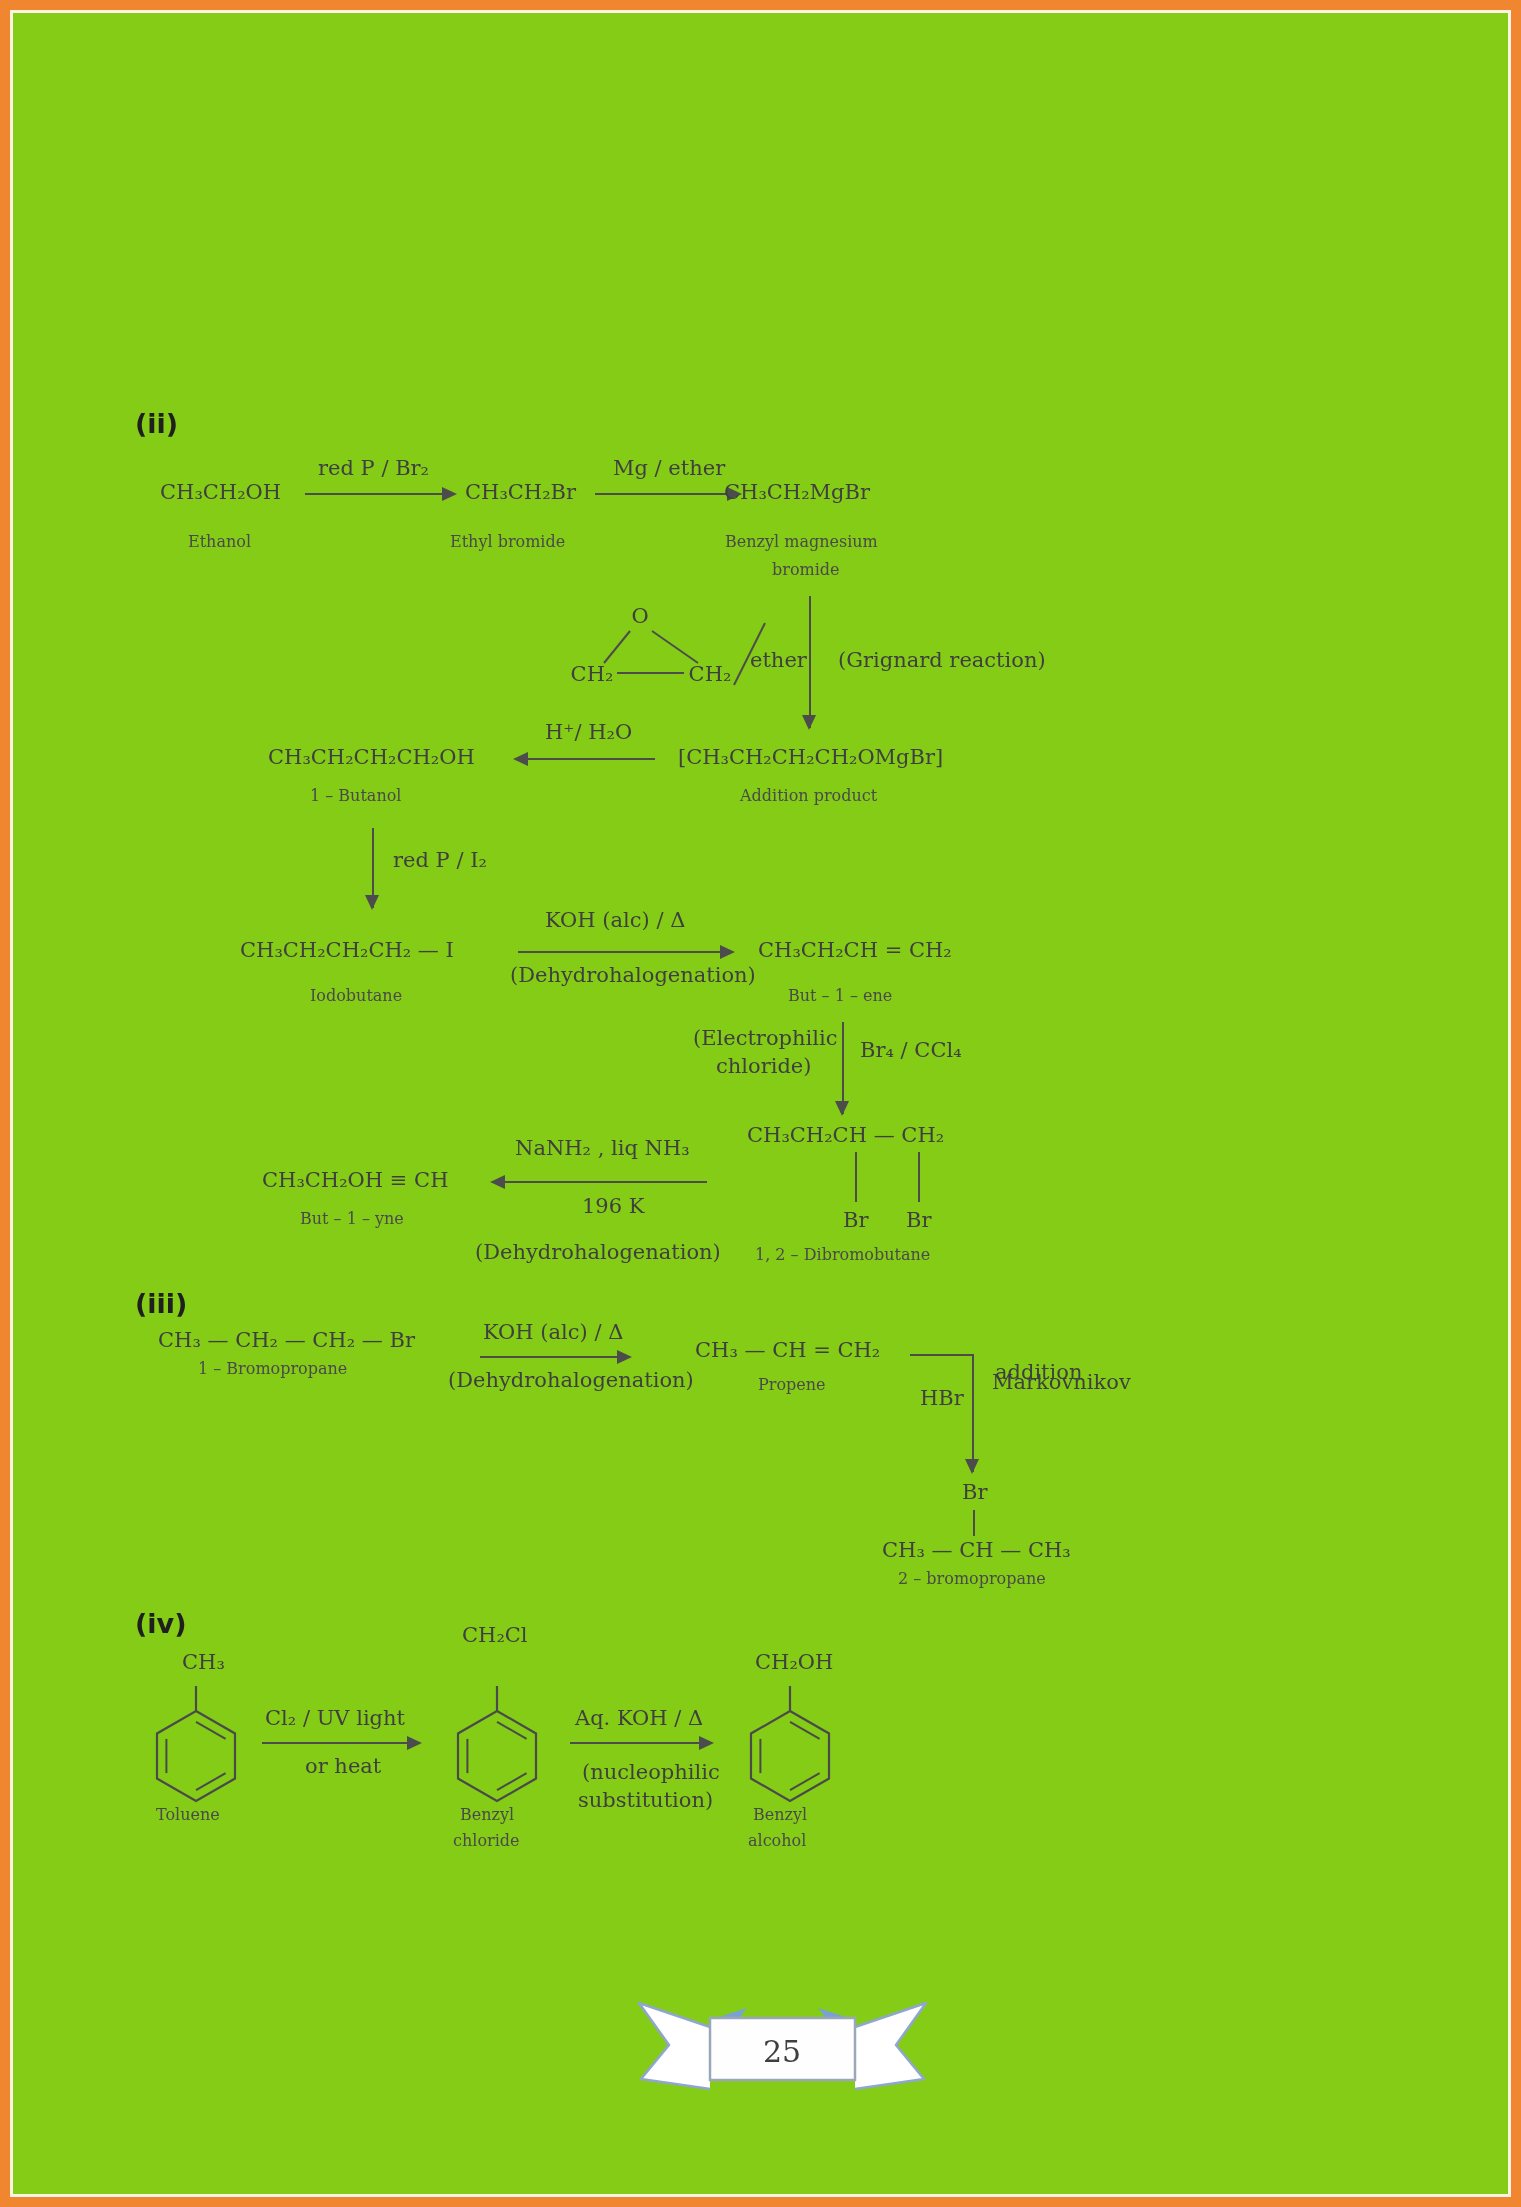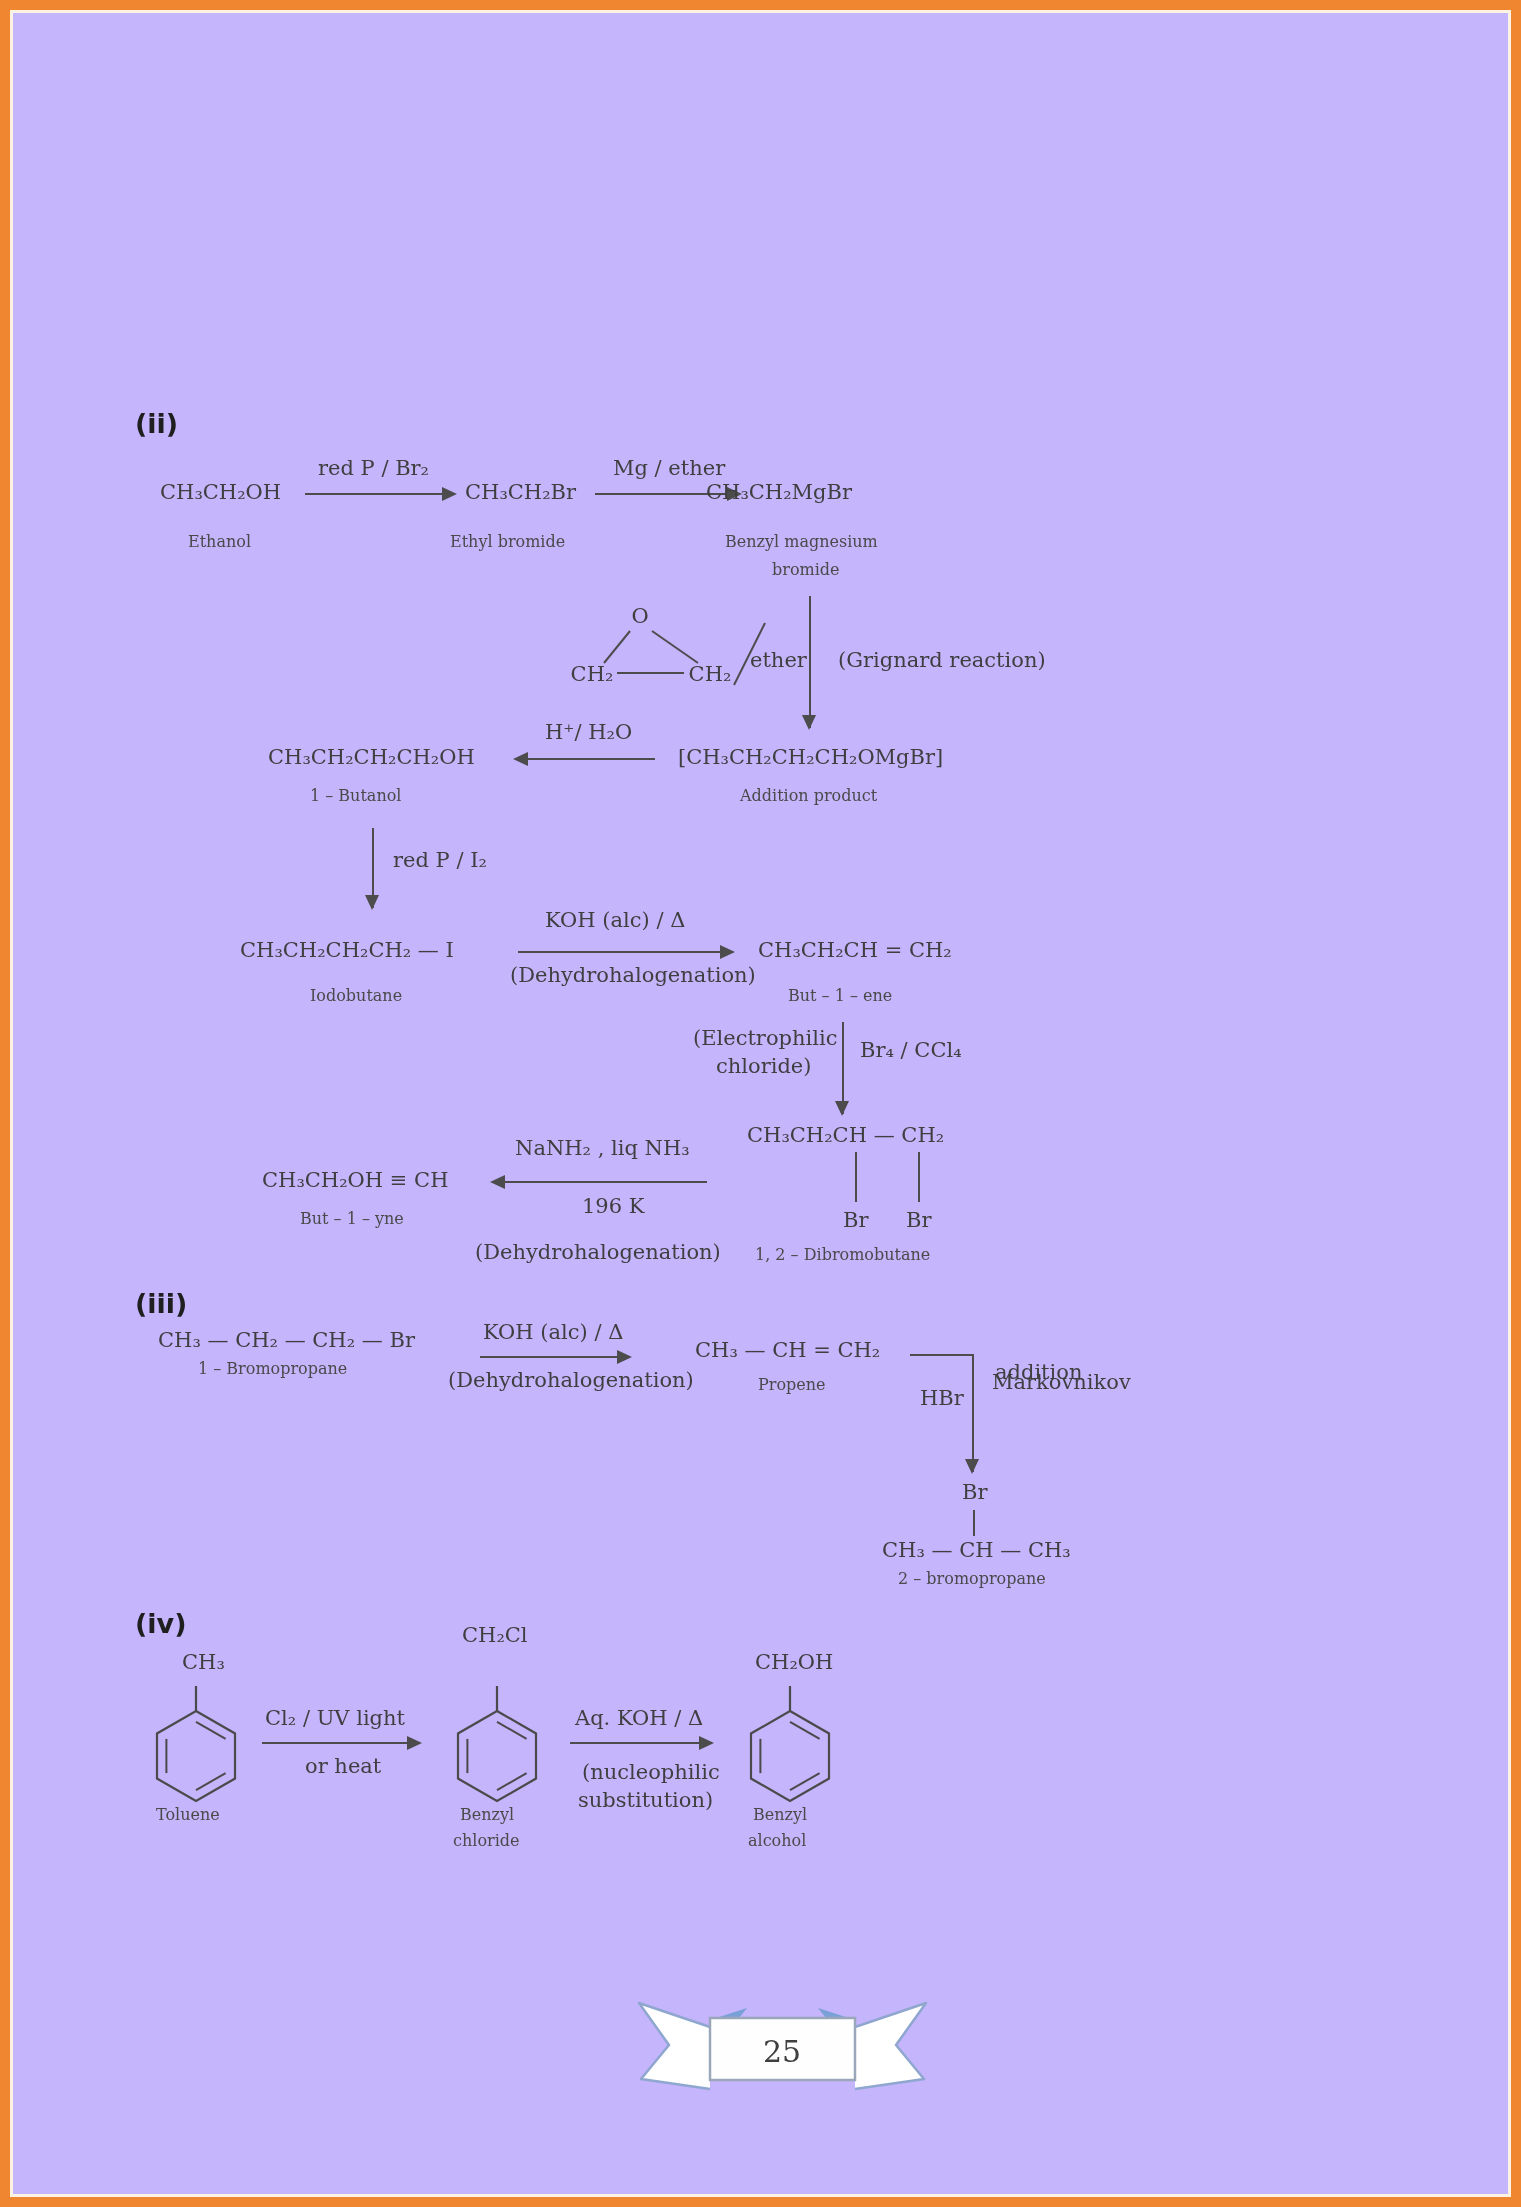--- a/index.html
+++ b/index.html
@@ -1,19 +1,19 @@
 <!DOCTYPE html>
 <html><head>
 <meta charset="utf-8">
 <style>
   html,body{margin:0;padding:0;background:#e8e8e8;}
   .page{
     position:relative;
     width:1521px;height:2207px;
-    background:#c4b5fd;
+    background:#84cc16;
     border:10px solid #f0862f;
     box-sizing:border-box;
     box-shadow:inset 0 0 0 3px #fdf3e3;
     overflow:hidden;
     font-family:"DejaVu Serif", serif;
   }
   .t{
     position:absolute;
     font-family:"DejaVu Serif", serif;
     font-size:21px;
@@ -59,21 +59,21 @@
 <div class="page">
 
   <div class="t sec" style="left:125px;top:398px">(ii)</div>
 
   <div class="t" style="left:150px;top:470px">CH₃CH₂OH</div>
   <div class="t small" style="left:308px;top:446px">red P / Br₂</div>
   <div class="ar" style="left:295px;top:483px;width:150px"></div>
   <div class="t" style="left:455px;top:470px">CH₃CH₂Br</div>
   <div class="t small" style="left:603px;top:446px">Mg / ether</div>
   <div class="ar" style="left:585px;top:483px;width:145px"></div>
-  <div class="t" style="left:696px;top:470px">CH₃CH₂MgBr</div>
+  <div class="t" style="left:714px;top:470px">CH₃CH₂MgBr</div>
   <div class="t name" style="left:178px;top:523px">Ethanol</div>
   <div class="t name" style="left:440px;top:523px">Ethyl bromide</div>
   <div class="t name" style="left:715px;top:523px">Benzyl magnesium</div>
   <div class="t name" style="left:762px;top:551px">bromide</div>
 
   <svg style="left:552px;top:583px" width="270" height="105" viewBox="0 0 270 105">
     <text x="78" y="30" font-size="21" text-anchor="middle">O</text>
     <text x="30" y="88" font-size="21" text-anchor="middle">CH₂</text>
     <text x="148" y="88" font-size="21" text-anchor="middle">CH₂</text>
     <line x1="55" y1="80" x2="122" y2="80" stroke="#4c4c4c" stroke-width="2"></line>

